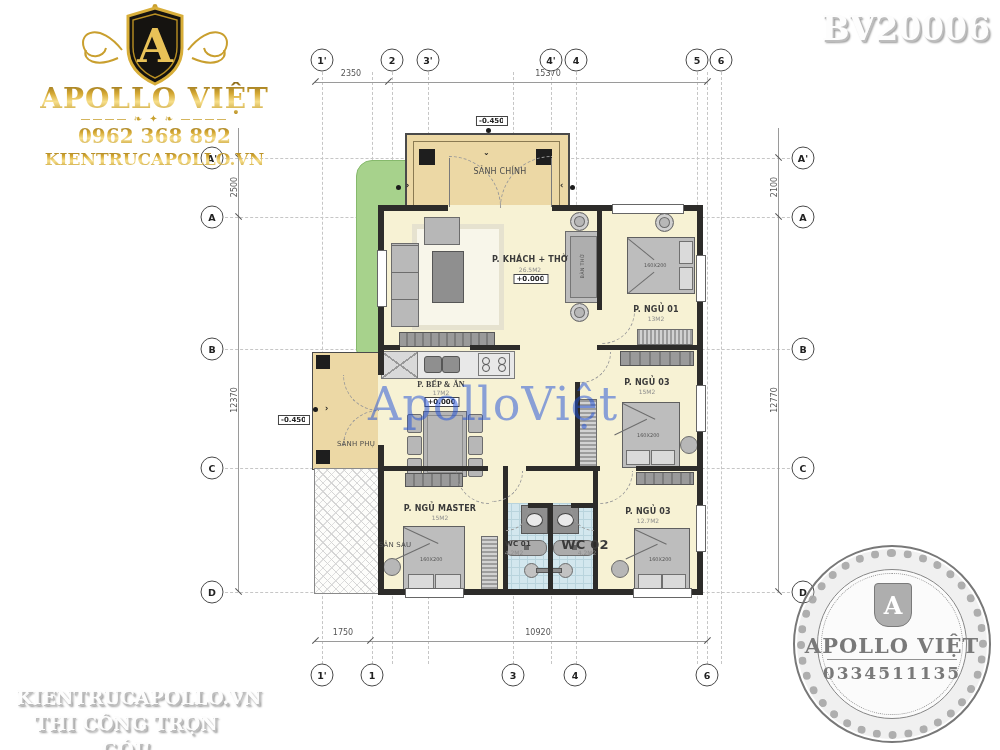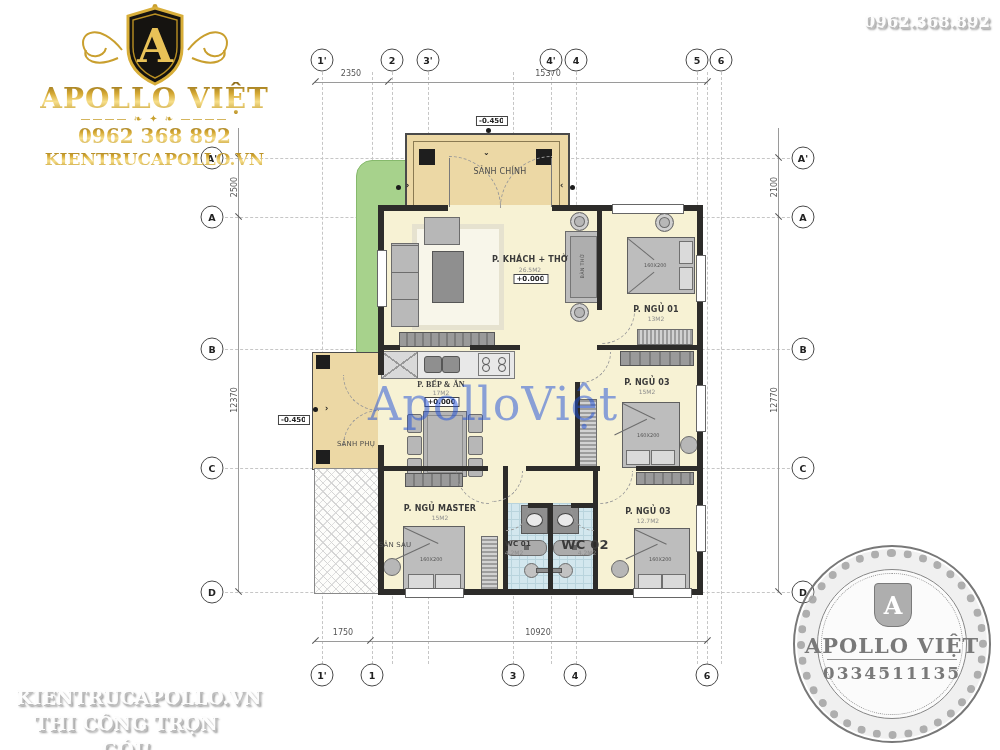--- a/index.html
+++ b/index.html
@@ -376,21 +376,21 @@
       <path d="M95 12 L117 18 L117 45 C117 62 106 71 95 76 C84 71 73 62 73 45 L73 18 Z" fill="none" stroke="#b98f23" stroke-width="1.4"></path>
       <text x="95" y="60" text-anchor="middle" font-family="DejaVu Serif, serif" font-size="46" font-weight="bold" fill="#e9c258">A</text>
     </svg>
     <div id="logo-title" class="gold">APOLLO VIỆT</div>
     <div id="logo-rule">———— ❧ ✦ ❧ ————</div>
     <div id="logo-phone" class="gold">0962 368 892</div>
     <div id="logo-web" class="gold">KIENTRUCAPOLLO.VN</div>
   </div>
 
   <div id="projcode">
-    <div class="emboss ph">0962.368.892</div>
+    <div class="emboss code">BV20006</div>
   </div>
 
   <div id="footer">
     <div class="emboss">KIENTRUCAPOLLO.VN</div>
     <div class="emboss">THI CÔNG TRỌN GÓI!</div>
   </div>
 
   <div id="stamp">
     <div class="s-ring r1"></div>
     <div class="s-ring r2"></div>

